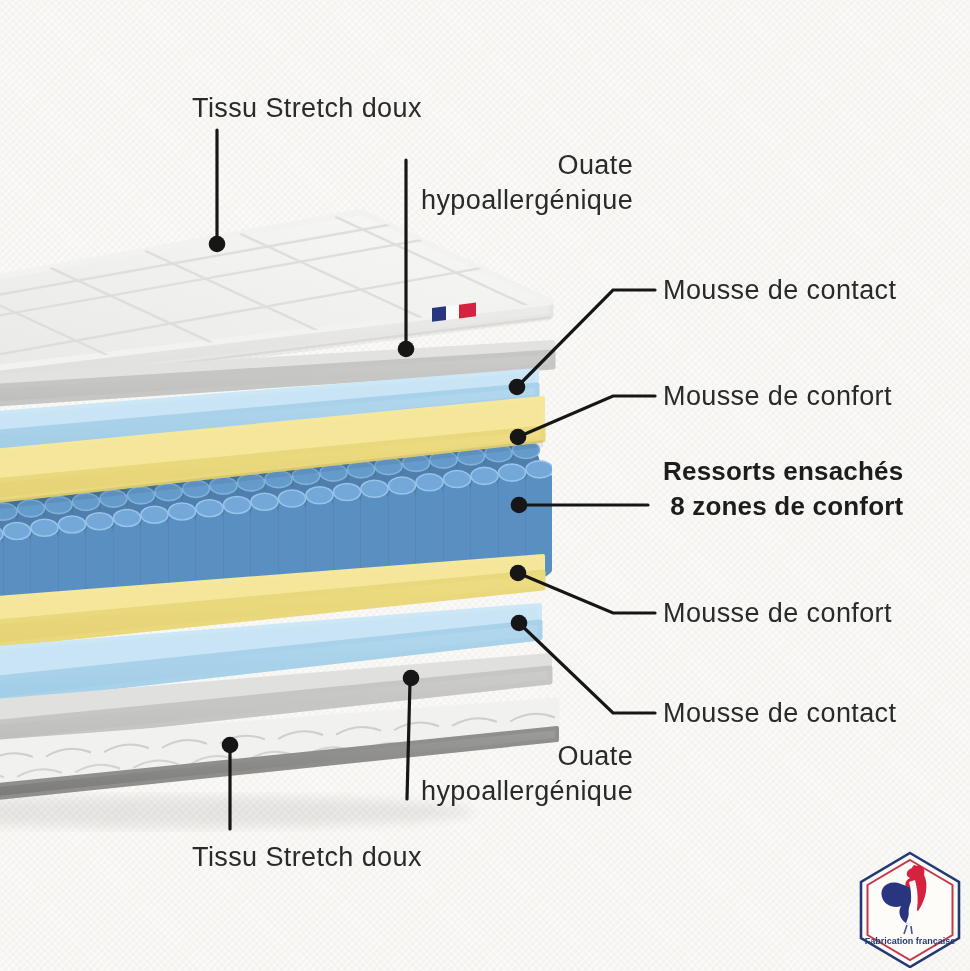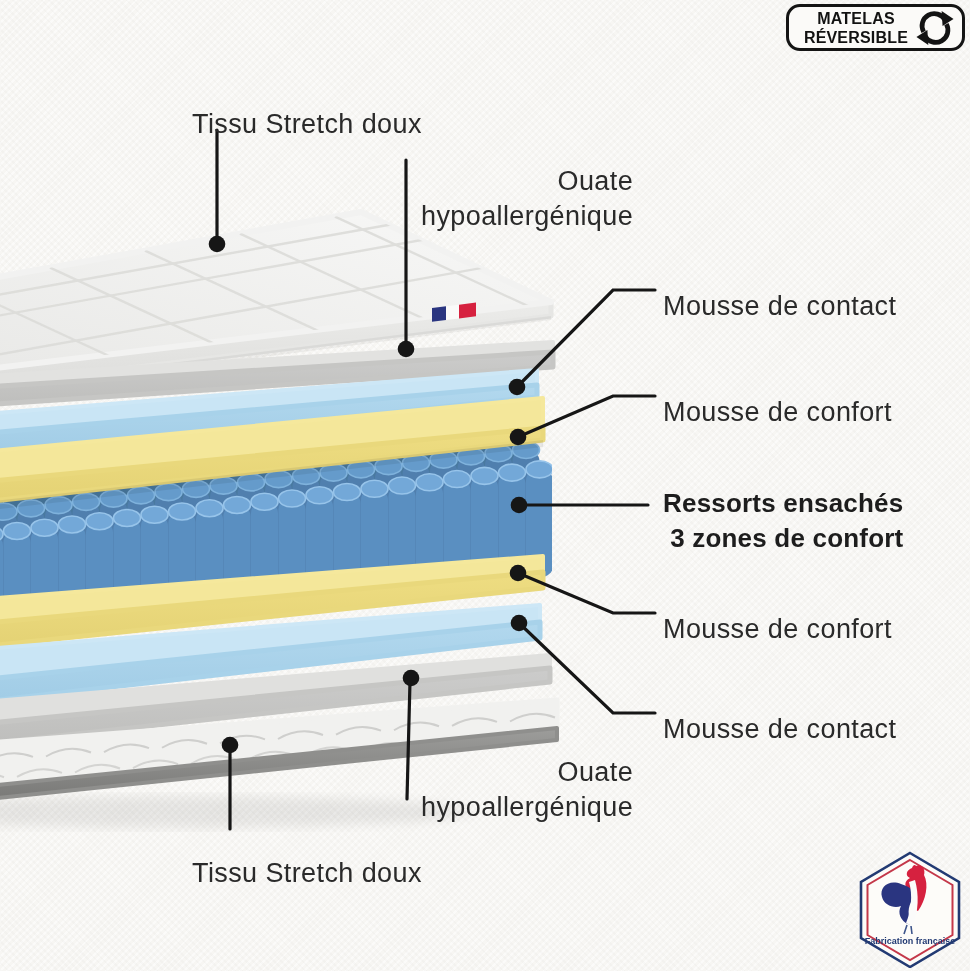--- a/index.html
+++ b/index.html
@@ -13,21 +13,20 @@
     background-image:
       repeating-linear-gradient(45deg, rgba(0,0,0,0.014) 0 2px, transparent 2px 5px),
       repeating-linear-gradient(-45deg, rgba(255,255,255,0.5) 0 2px, transparent 2px 5px);
   }
   .stage svg.diagram{position:absolute;left:0;top:0;}
   .lbl{
     position:absolute;
     font-size:27px;line-height:35px;letter-spacing:0.4px;
     color:var(--c-text,#2a2a2a);
     white-space:nowrap;
-    margin-top:16px;
   }
   .lbl .line{display:block;text-align:right;}
   .lbl.bold{font-weight:700;font-size:26px;letter-spacing:0.2px;color:#1d1d1d;}
   
   .badge-rev{
     position:absolute;left:786px;top:4px;width:179px;height:47px;
     border:3.5px solid var(--c-badge-border,#141414);
     border-radius:14px;
     background:#fbfaf8;
     box-sizing:border-box;
@@ -335,48 +334,36 @@
 
   <div class="lbl" style="left:421px;top:148px">
     <span class="line">Ouate</span>
     <span class="line">hypoallergénique</span>
   </div>
 
   <div class="lbl" style="left:663px;top:273px">Mousse de contact</div>
 
   <div class="lbl" style="left:663px;top:379px">Mousse de confort</div>
 
-  <div class="lbl bold" style="left:663px;top:470px">
+  <div class="lbl bold" style="left:663px;top:454px">
     <span class="line">Ressorts ensachés</span>
-    <span class="line">3 zones de confort</span>
+    <span class="line">8 zones de confort</span>
   </div>
 
   <div class="lbl" style="left:663px;top:596px">Mousse de confort</div>
 
   <div class="lbl" style="left:663px;top:696px">Mousse de contact</div>
 
   <div class="lbl" style="left:421px;top:739px">
     <span class="line">Ouate</span>
     <span class="line">hypoallergénique</span>
   </div>
 
   <div class="lbl" style="left:192px;top:840px">Tissu Stretch doux</div>
 
-  <div class="badge-rev">
-    <div class="txt">
-      <span>MATELAS</span>
-      <span>RÉVERSIBLE</span>
-    </div>
-    <svg class="ico" viewBox="0 0 40 40">
-      <path d="M8,24 A12.5,12.5 0 0 1 30.5,11.5" stroke="#131313" stroke-width="5" fill="none"></path>
-      <polygon points="27,2 39.5,10.5 28,18" fill="#131313"></polygon>
-      <path d="M32,16 A12.5,12.5 0 0 1 9.5,28.5" stroke="#131313" stroke-width="5" fill="none"></path>
-      <polygon points="13,38 0.5,29.5 12,22" fill="#131313"></polygon>
-    </svg>
-  </div>
 
   <svg class="badge-hex" viewBox="0 0 108 118">
     <polygon points="54,3 103,32 103,88 54,117 5,88 5,32" fill="#fdfcf9" stroke="#223a73" stroke-width="2.6"></polygon>
     <polygon points="54,10 96.5,35 96.5,85 54,110 11.5,85 11.5,35" fill="none" stroke="#c4384a" stroke-width="2"></polygon>
     <g>
       <path d="M56,18 C50,20 49,26 54,28 C48,31 48,37 53,39 C47,42 48,49 54,51 C56,52 57,55 56,58 L62,61 C70,50 73,34 68,25 C70,19 65,13 60,16 C59,14 57,15 56,18 Z" fill="#d6213f"></path>
       <path d="M45,34 C33,29 23,37 26,47 C28,55 38,59 45,56 C41,63 45,71 52,74 L56,75 C51,65 52,57 56,50 C60,42 57,38 45,34 Z" fill="#2a3580"></path>
       <path d="M53,32 C57,45 55,62 50,73 L56,76 C63,62 63,44 59,30 Z" fill="#fbfbfa"></path>
       <path d="M51,75 L48,84 M55,76 L56,84" stroke="#3e568c" stroke-width="1.6" fill="none"></path>
     </g>

